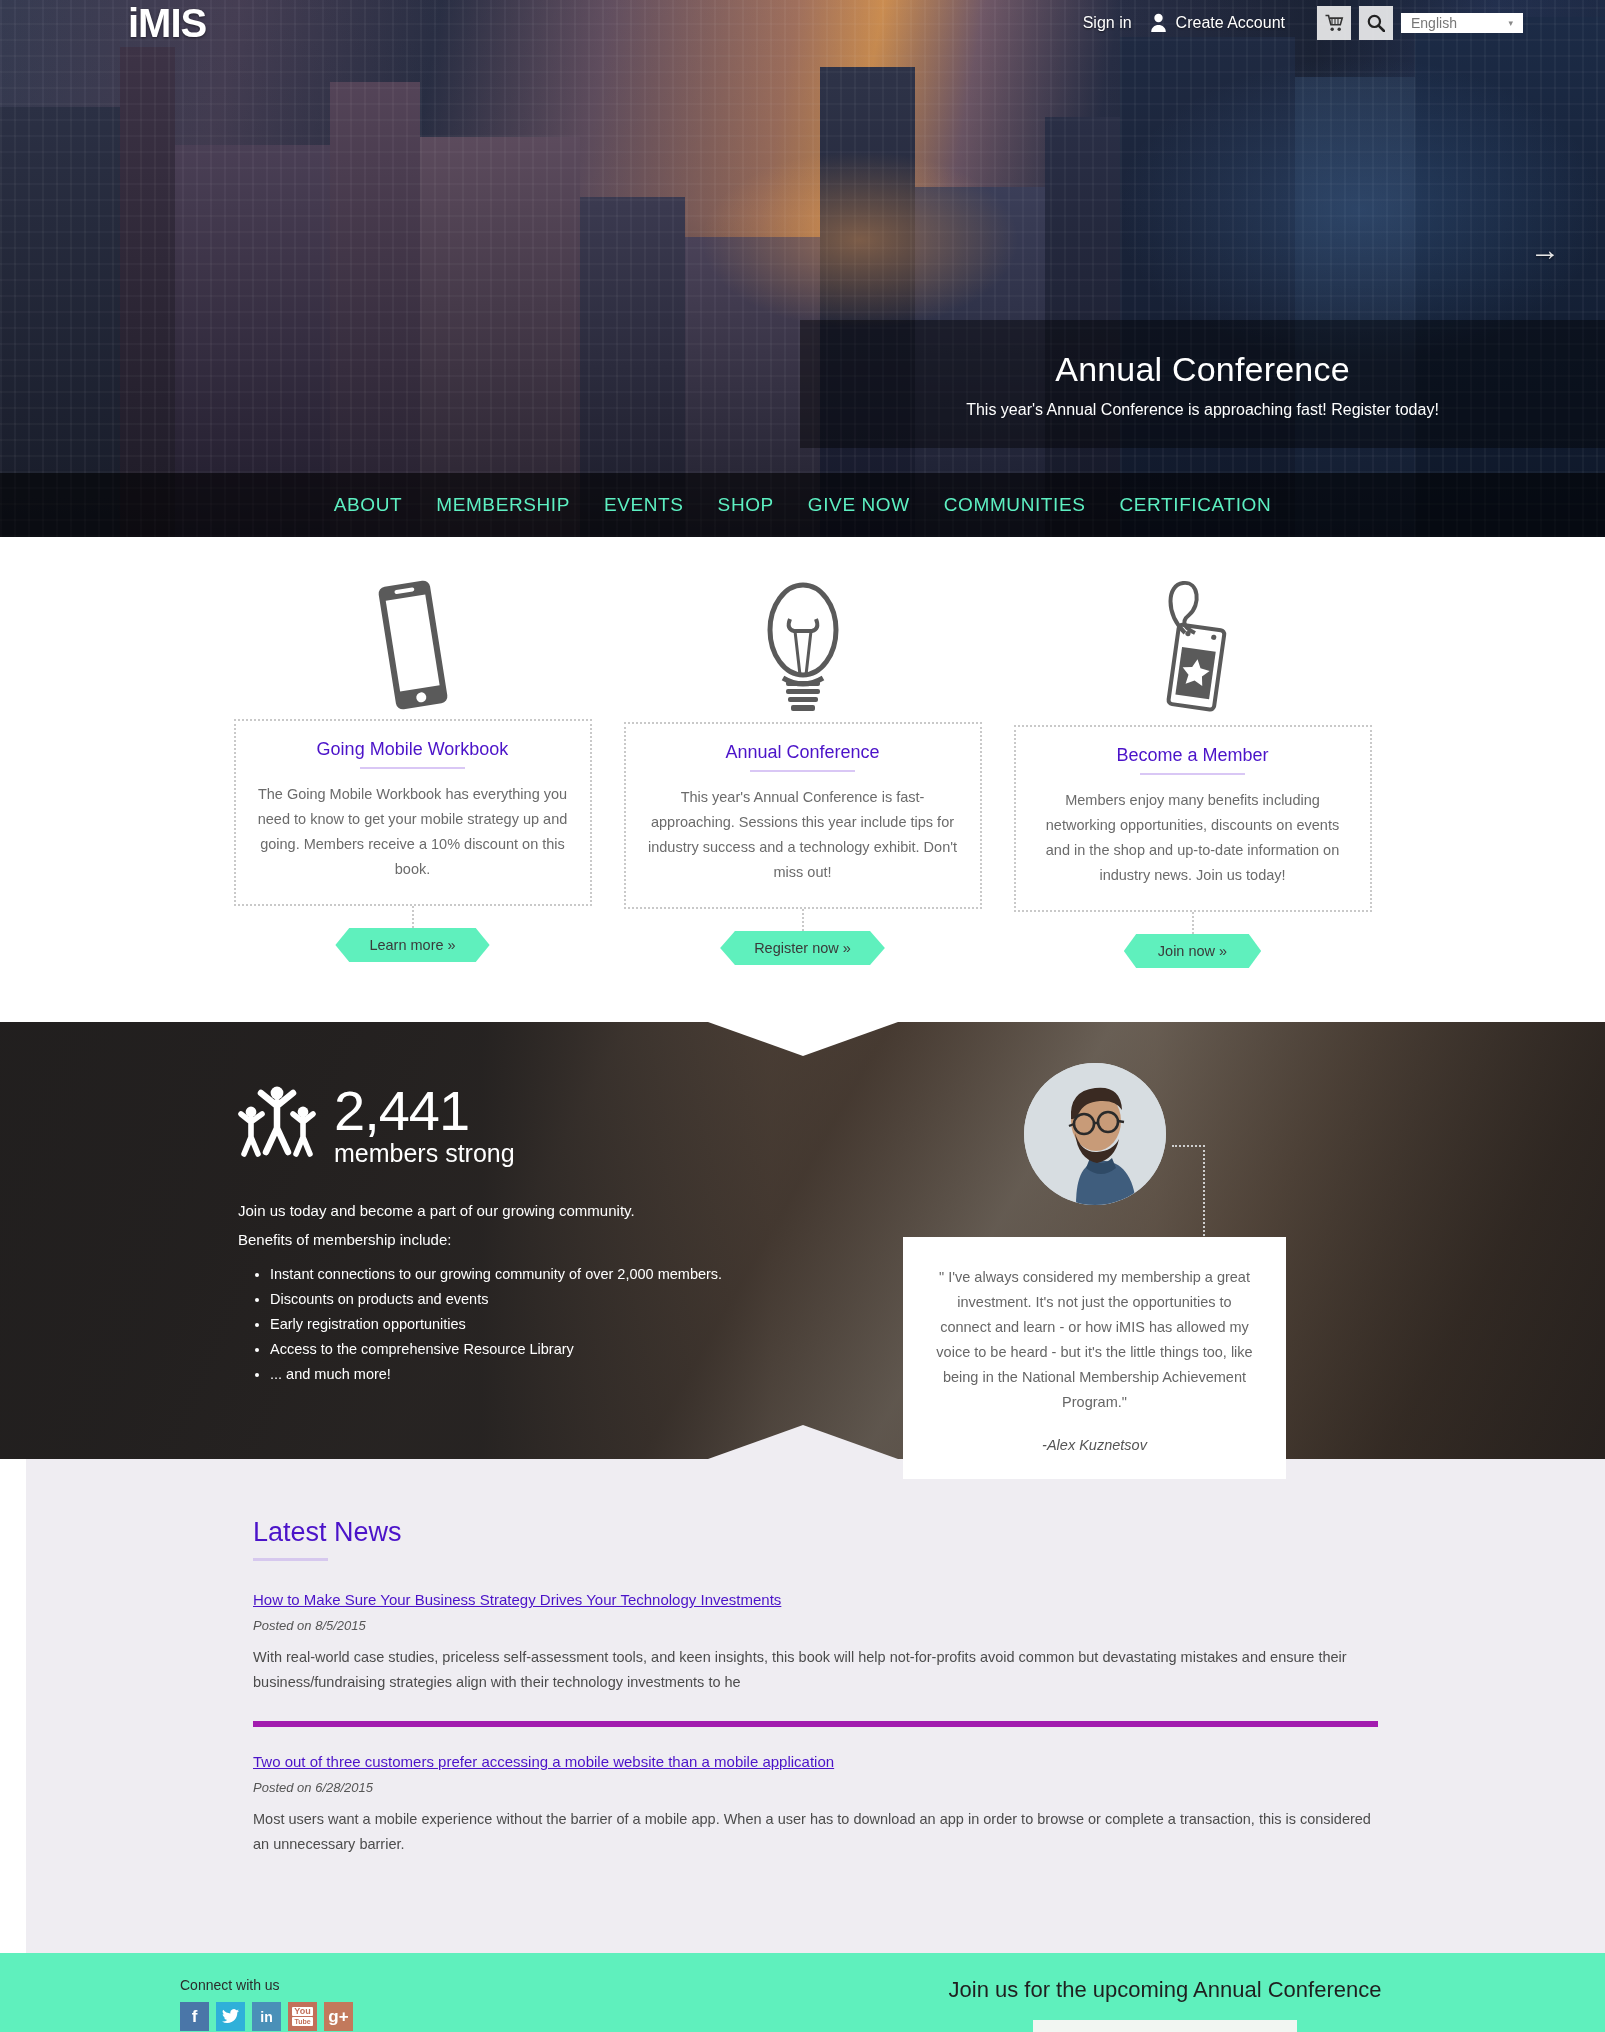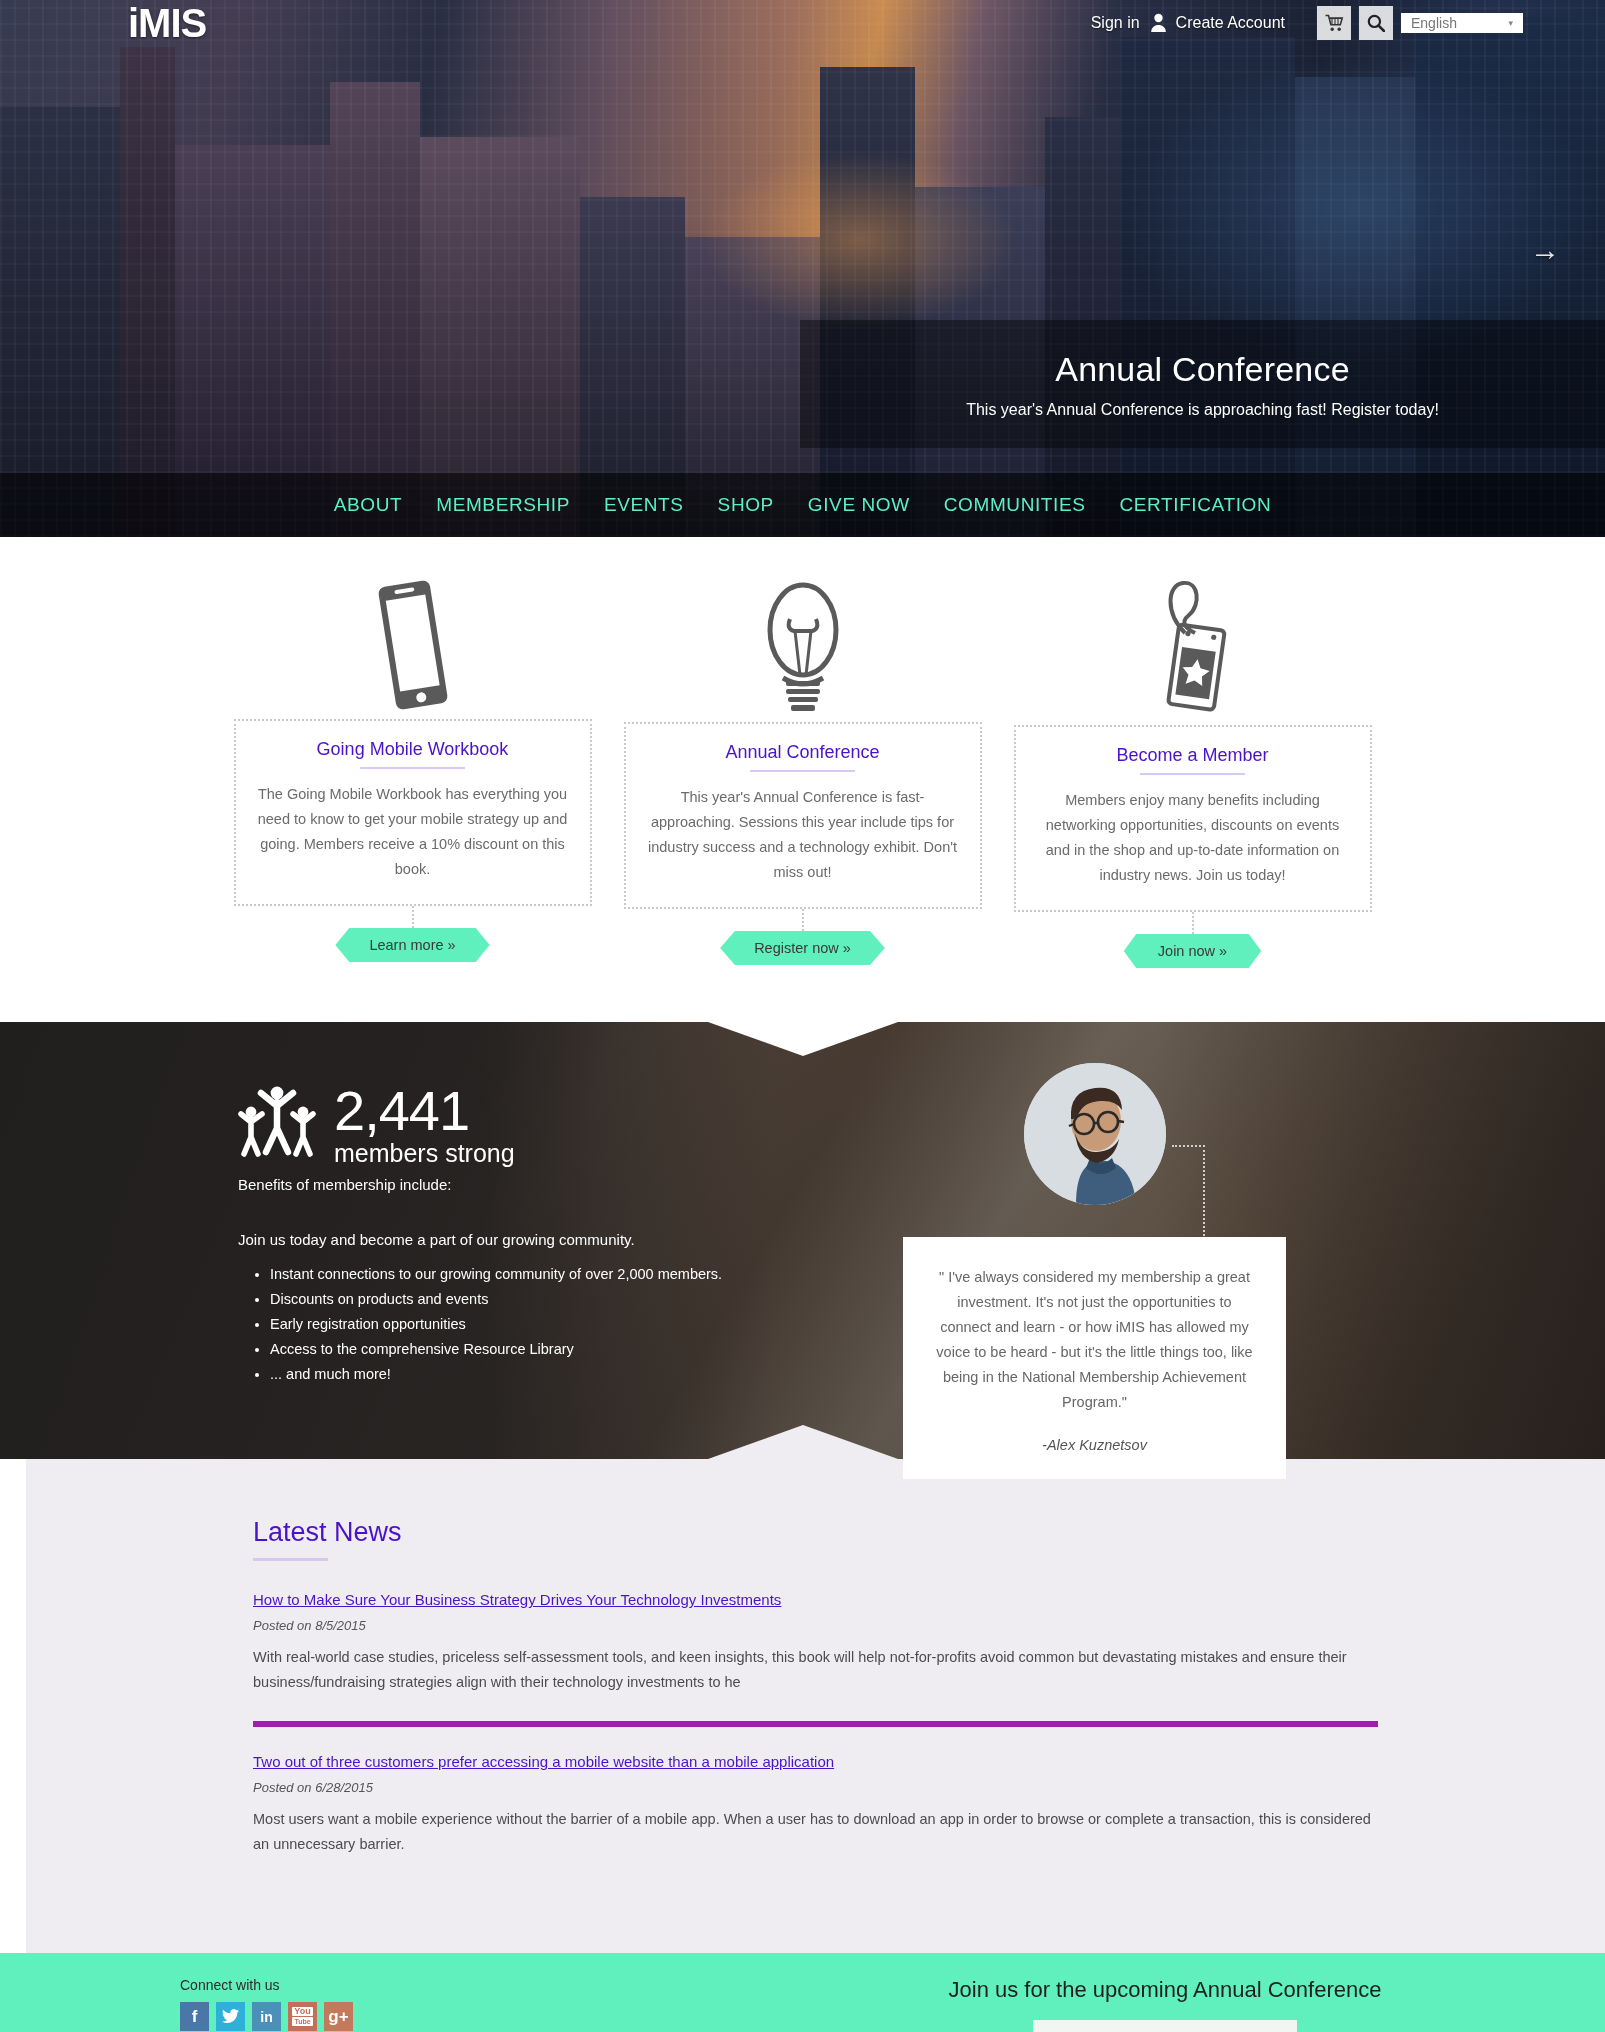--- a/index.html
+++ b/index.html
@@ -63,21 +63,21 @@
     margin-left: 128px;
     color:#fff; font-size:40px; font-weight:bold; letter-spacing:-1px;
     font-family:"Liberation Sans", sans-serif;
     text-shadow:0 1px 3px rgba(0,0,0,.5);
     line-height:1;
   }
   .topbar-right {
     margin-left:auto; margin-right:82px;
     display:flex; align-items:center; gap:0;
   }
-  .signin { color:#fff; font-size:16px; text-decoration:none; margin-right:10px;
+  .signin { color:#fff; font-size:16px; text-decoration:none; margin-right:18px;
             text-shadow:0 1px 2px rgba(0,0,0,.6); }
   .person-icon { width:17px; height:19px; margin-right:9px; display:block; }
   .create-acct { color:#fff; font-size:16px; text-decoration:none; margin-right:32px;
                  text-shadow:0 1px 2px rgba(0,0,0,.6);}
   .icon-btn {
     width:34px; height:34px; background:rgba(245,245,245,0.88);
     display:flex; align-items:center; justify-content:center;
     margin-right:8px; cursor:pointer; border:none;
   }
   .lang-select {
@@ -394,22 +394,22 @@
             <path d="M13 35 L13 53 M13 38 L3 30 M13 38 L24 30 M13 53 L6 70 M13 53 L20 70" stroke="#fff" stroke-width="5.6" stroke-linecap="round" fill="none"></path>
             <circle cx="65" cy="28" r="5.4" fill="#fff"></circle>
             <path d="M65 35 L65 53 M65 38 L55 30 M65 38 L75 30 M65 53 L58 70 M65 53 L72 70" stroke="#fff" stroke-width="5.6" stroke-linecap="round" fill="none"></path>
           </svg>
         </span>
         <div class="count-text">
           <div class="num">2,441</div>
           <div class="lbl">members strong</div>
         </div>
       </div>
+      <p class="intro">Join us today and become a part of our growing community.</p>
       <p class="intro" style="margin-top:4px">Benefits of membership include:</p>
-      <p class="intro">Join us today and become a part of our growing community.</p>
       <ul>
         <li>Instant connections to our growing community of over 2,000 members.</li>
         <li>Discounts on products and events</li>
         <li>Early registration opportunities</li>
         <li>Access to the comprehensive Resource Library</li>
         <li>... and much more!</li>
       </ul>
     </div>
   </div>
 </section>

